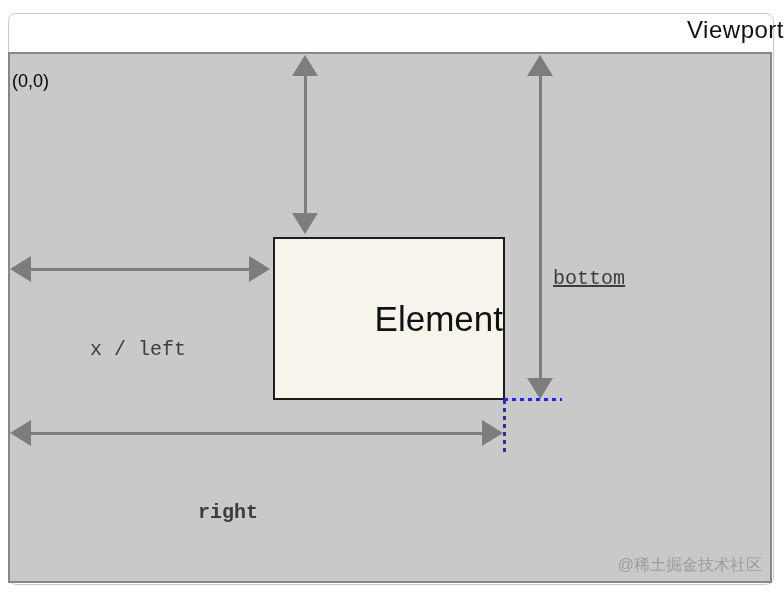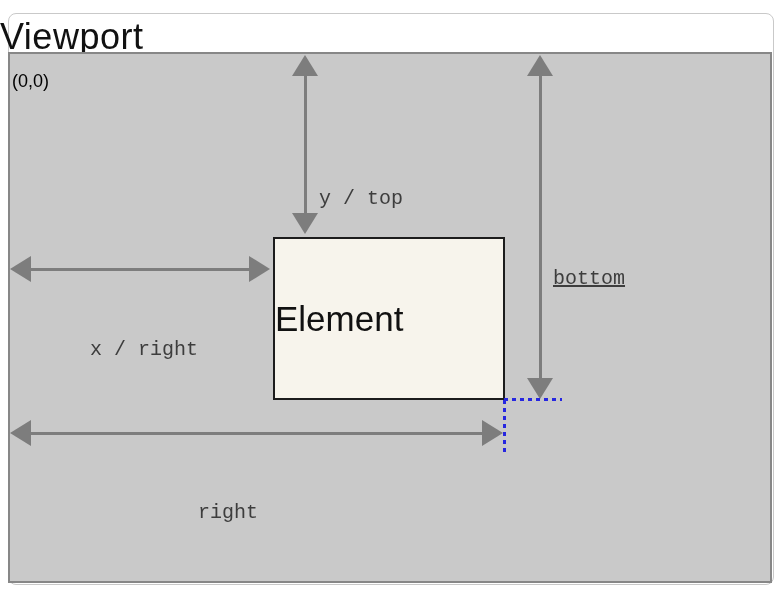--- a/index.html
+++ b/index.html
@@ -24,22 +24,22 @@
     height: 570px;
     background: #ffffff;
     border: 1px solid var(--card-border, #c9c9c9);
     border-radius: 8px;
   }
   .title {
     position: absolute;
     left: 0;
     top: 16px;
     width: 784px;
-    text-align: left;
-    font-size: 36px;
+    text-align: right;
+    font-size: 24px;
     color: #111111;
     letter-spacing: 0.5px;
   }
   
   .viewport-area {
     position: absolute;
     left: 8px;
     top: 52px;
     width: 760px;
     height: 527px;
@@ -58,21 +58,21 @@
     position: absolute;
     left: 263px;
     top: 183px;
     width: 232px;
     height: 163px;
     box-sizing: border-box;
     background: var(--element-bg, #f7f4ec);
     border: 2px solid #1c1c1c;
     display: flex;
     align-items: center;
-    justify-content: flex-start;
+    justify-content: flex-end;
   }
   .element-label {
     font-size: 35px;
     color: #111111;
   }
   
   .arrow { position: absolute; }
   .arrow-v { width: 26px; }
   .arrow-h { height: 26px; }
   .shaft-v {
@@ -120,21 +120,21 @@
   .measure-label {
     position: absolute;
     font-family: "Liberation Mono", "DejaVu Sans Mono", monospace;
     font-size: 20px;
     color: var(--label-color, #3d3d3d);
     white-space: pre;
   }
   .label-y-top  { left: 309px; top: 133px; }
   .label-bottom { left: 543px; top: 213px; text-decoration: underline; }
   .label-x-left { left: 80px;  top: 284px; }
-  .label-right  { left: 188px; top: 447px; }
+  .label-right  { left: 188px; top: 447px; font-weight: bold; }
   
   .guide-h {
     position: absolute;
     left: 494px;
     top: 344px;
     width: 58px;
     height: 3px;
     background: repeating-linear-gradient(90deg,
       var(--guide-color, #2626e0) 0 4px, transparent 4px 8px);
   }
@@ -185,27 +185,27 @@
       <div class="head head-left"></div>
       <div class="head head-right"></div>
     </div>
 
     <div class="arrow arrow-h" style="left:0px; top:366px; width:493px;">
       <div class="shaft-h"></div>
       <div class="head head-left"></div>
       <div class="head head-right"></div>
     </div>
 
-    <div class="measure-label label-y-top">y / top</div>
     <div class="measure-label label-bottom">bottom</div>
-    <div class="measure-label label-x-left">x / right</div>
+    <div class="measure-label label-x-left">x / left</div>
     <div class="measure-label label-right">right</div>
 
     <div class="element-box">
       <span class="element-label">Element</span>
     </div>
 
     <div class="guide-h"></div>
     <div class="guide-v"></div>
 
+    <div class="watermark">@稀土掘金技术社区</div>
   </div>
 
 </div>
 
 </body></html>

